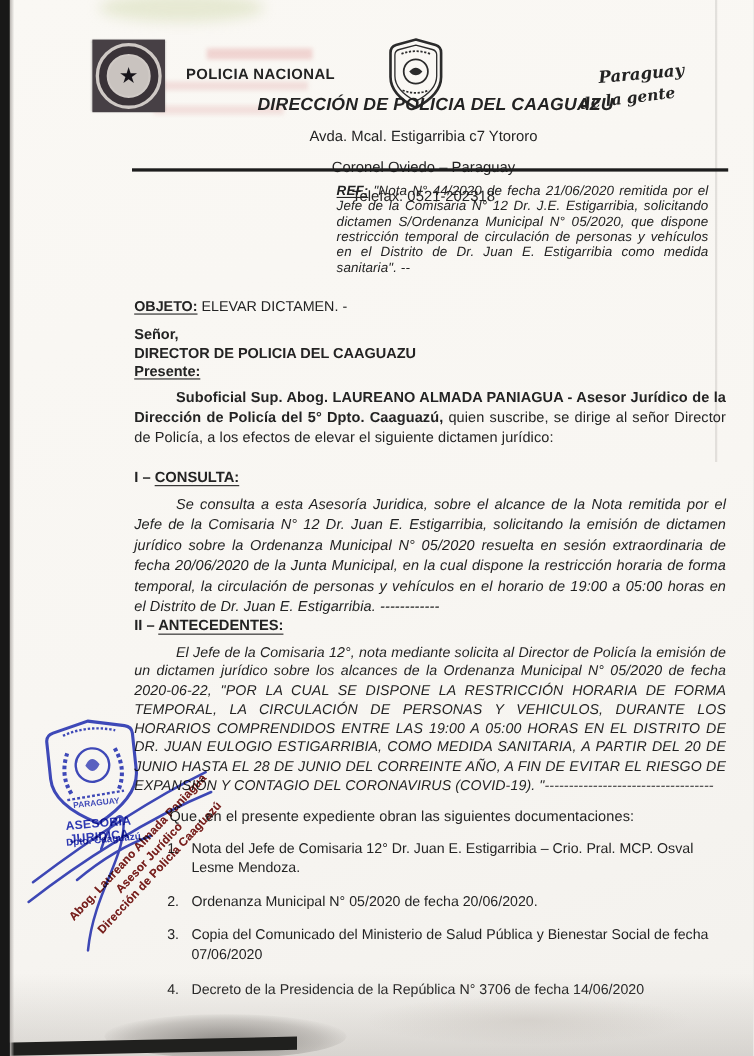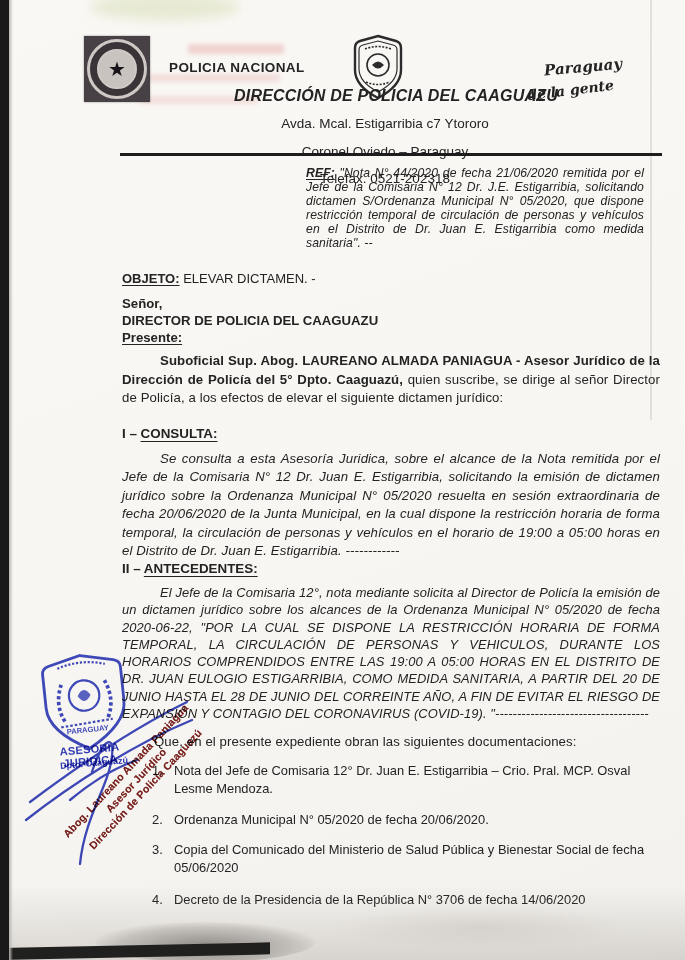--- a/index.html
+++ b/index.html
@@ -160,21 +160,21 @@
   <div class="abs doc-item li1">
     <span class="num">1.</span>
       <span>Nota del Jefe de Comisaria 12° Dr. Juan E. Estigarribia – Crio. Pral. MCP. Osval Lesme Mendoza.</span>
   </div>
   <div class="abs doc-item li2">
     <span class="num">2.</span>
       <span>Ordenanza Municipal N° 05/2020 de fecha 20/06/2020.</span>
   </div>
   <div class="abs doc-item li3">
     <span class="num">3.</span>
-      <span>Copia del Comunicado del Ministerio de Salud Pública y Bienestar Social de fecha 05/06/2020</span>
+      <span>Copia del Comunicado del Ministerio de Salud Pública y Bienestar Social de fecha 07/06/2020</span>
   </div>
   <div class="abs doc-item li4">
     <span class="num">4.</span>
       <span>Decreto de la Presidencia de la República N° 3706 de fecha 14/06/2020</span>
   </div>
 
   <div class="abs stamp">
     <svg width="110" height="100" viewBox="0 0 100 92">
       <path d="M50 3 L80 10 Q86 11.5 86 17 V48 Q86 70 50 89 Q14 70 14 48 V17 Q14 11.5 20 10 Z" fill="none" stroke="#2f3bbd" stroke-width="2.6"></path>
       <path d="M28 13 Q50 6 72 13" fill="none" stroke="#2f3bbd" stroke-width="2" stroke-dasharray="2 1.6"></path>

